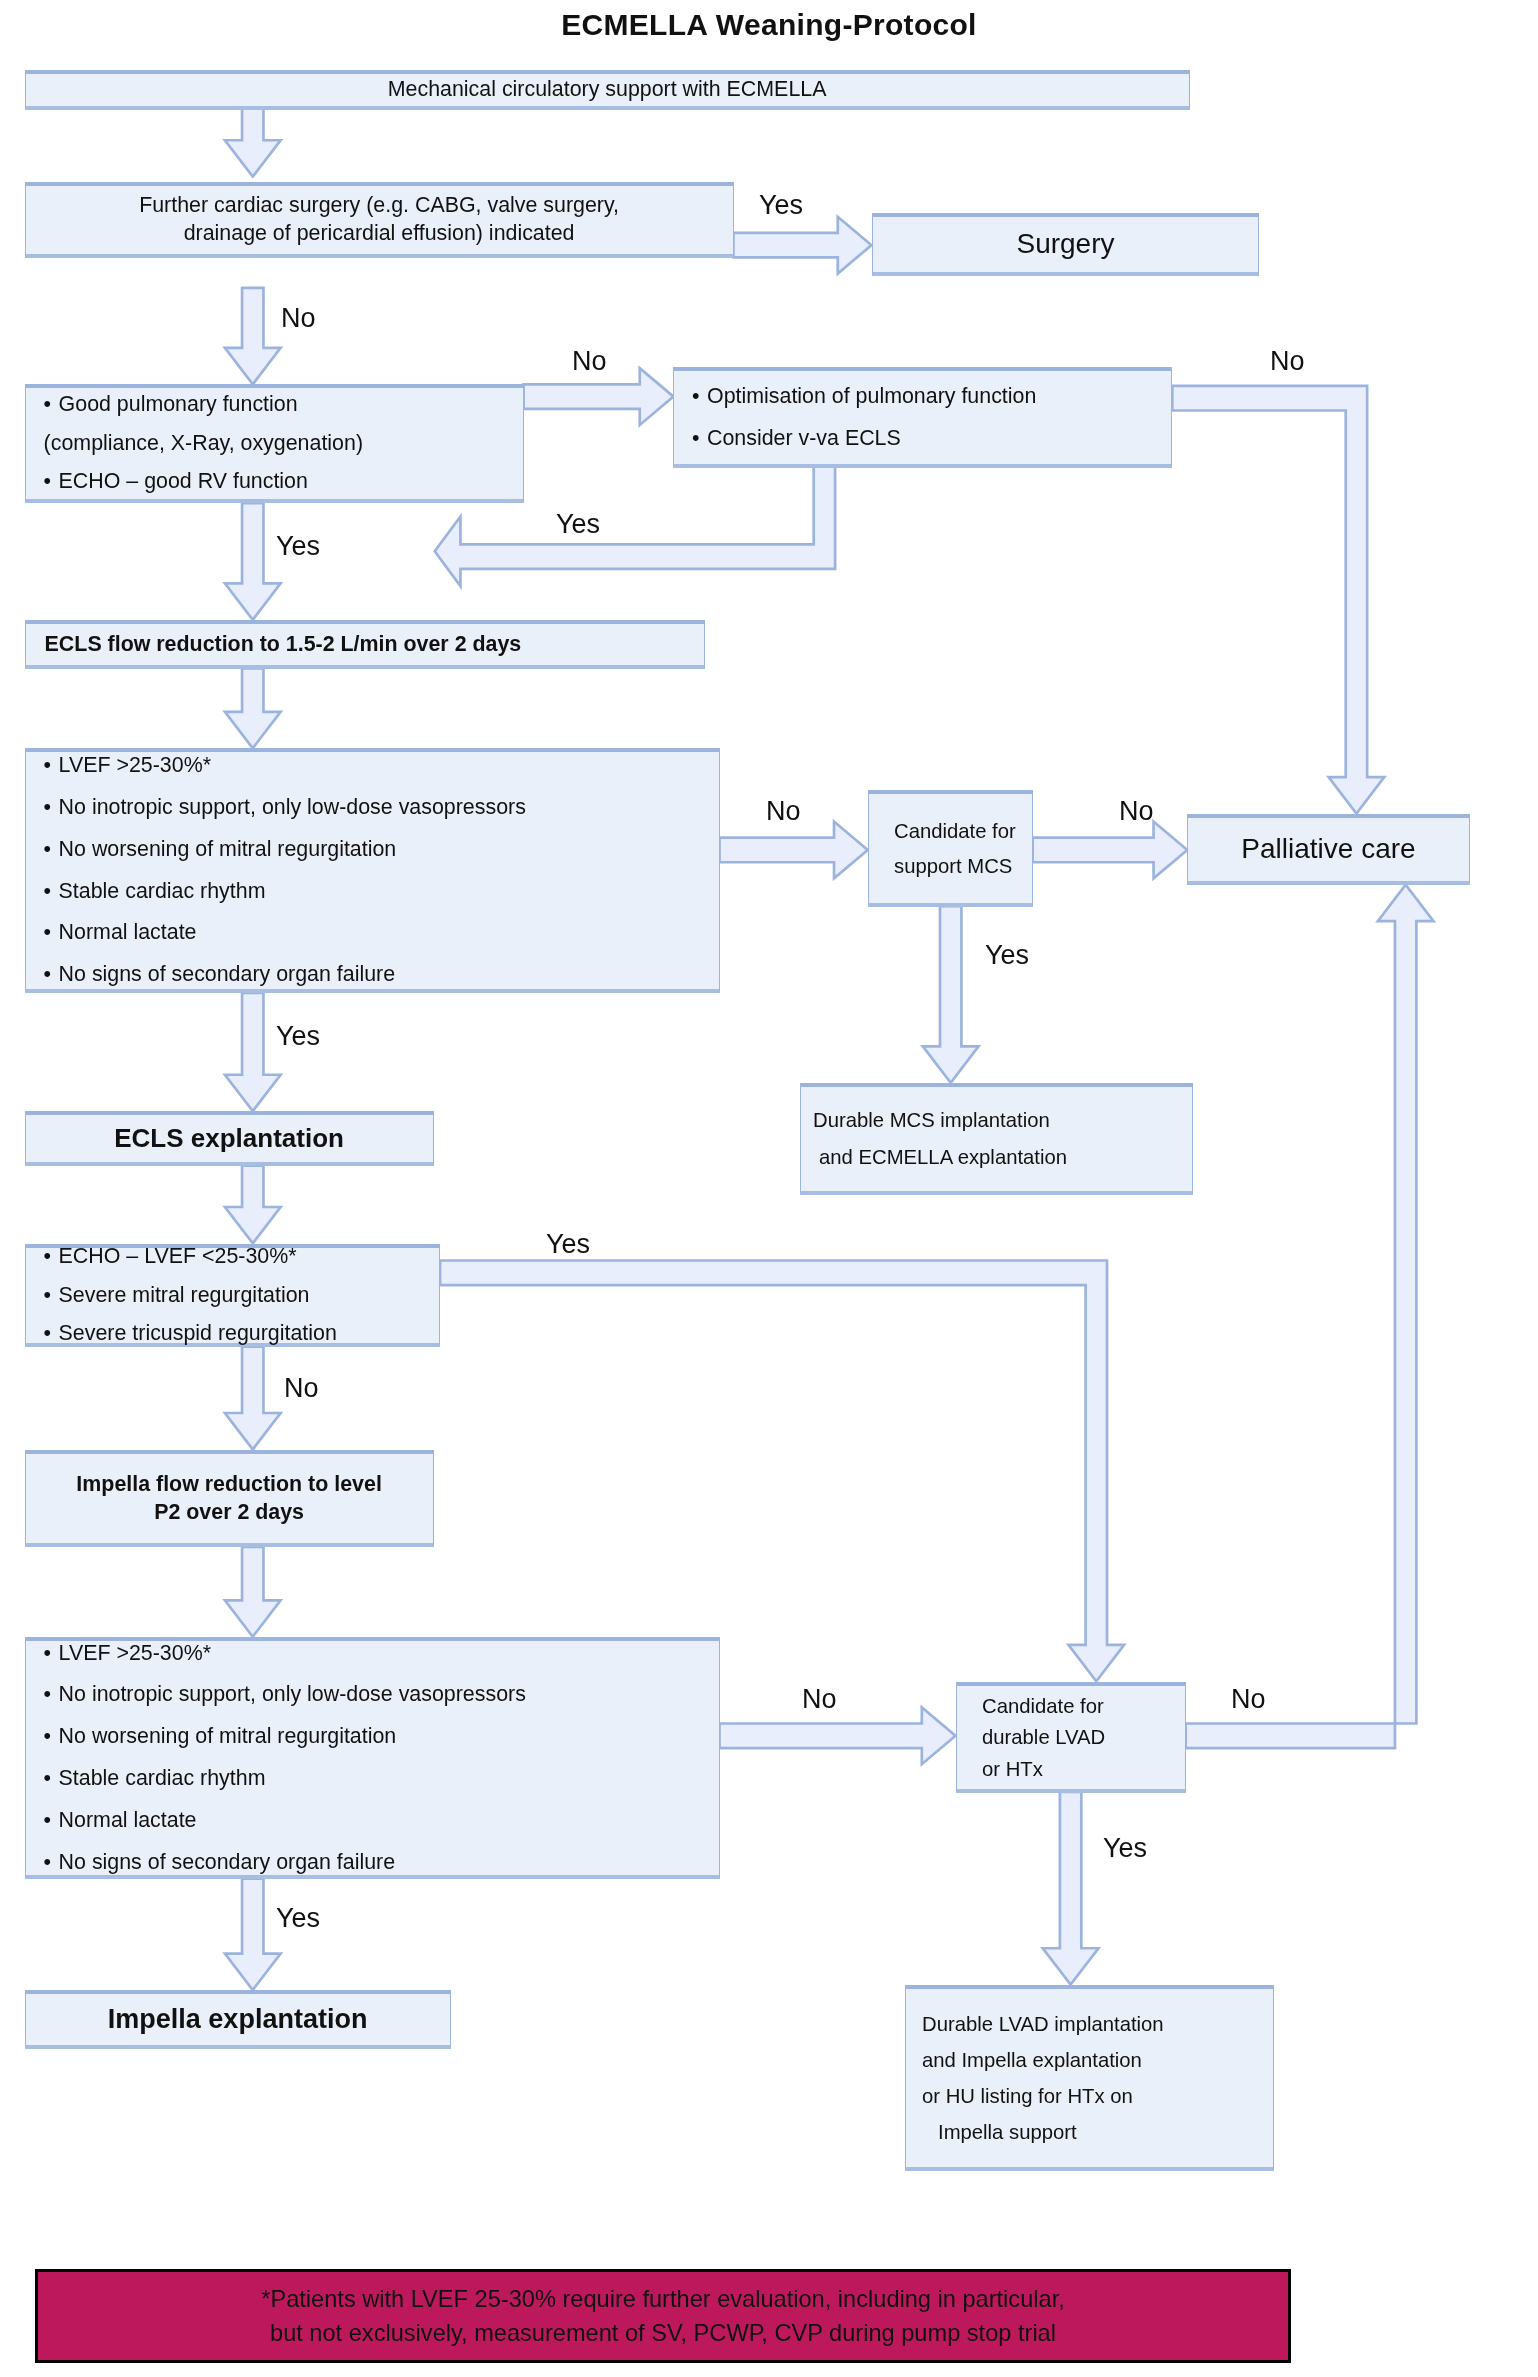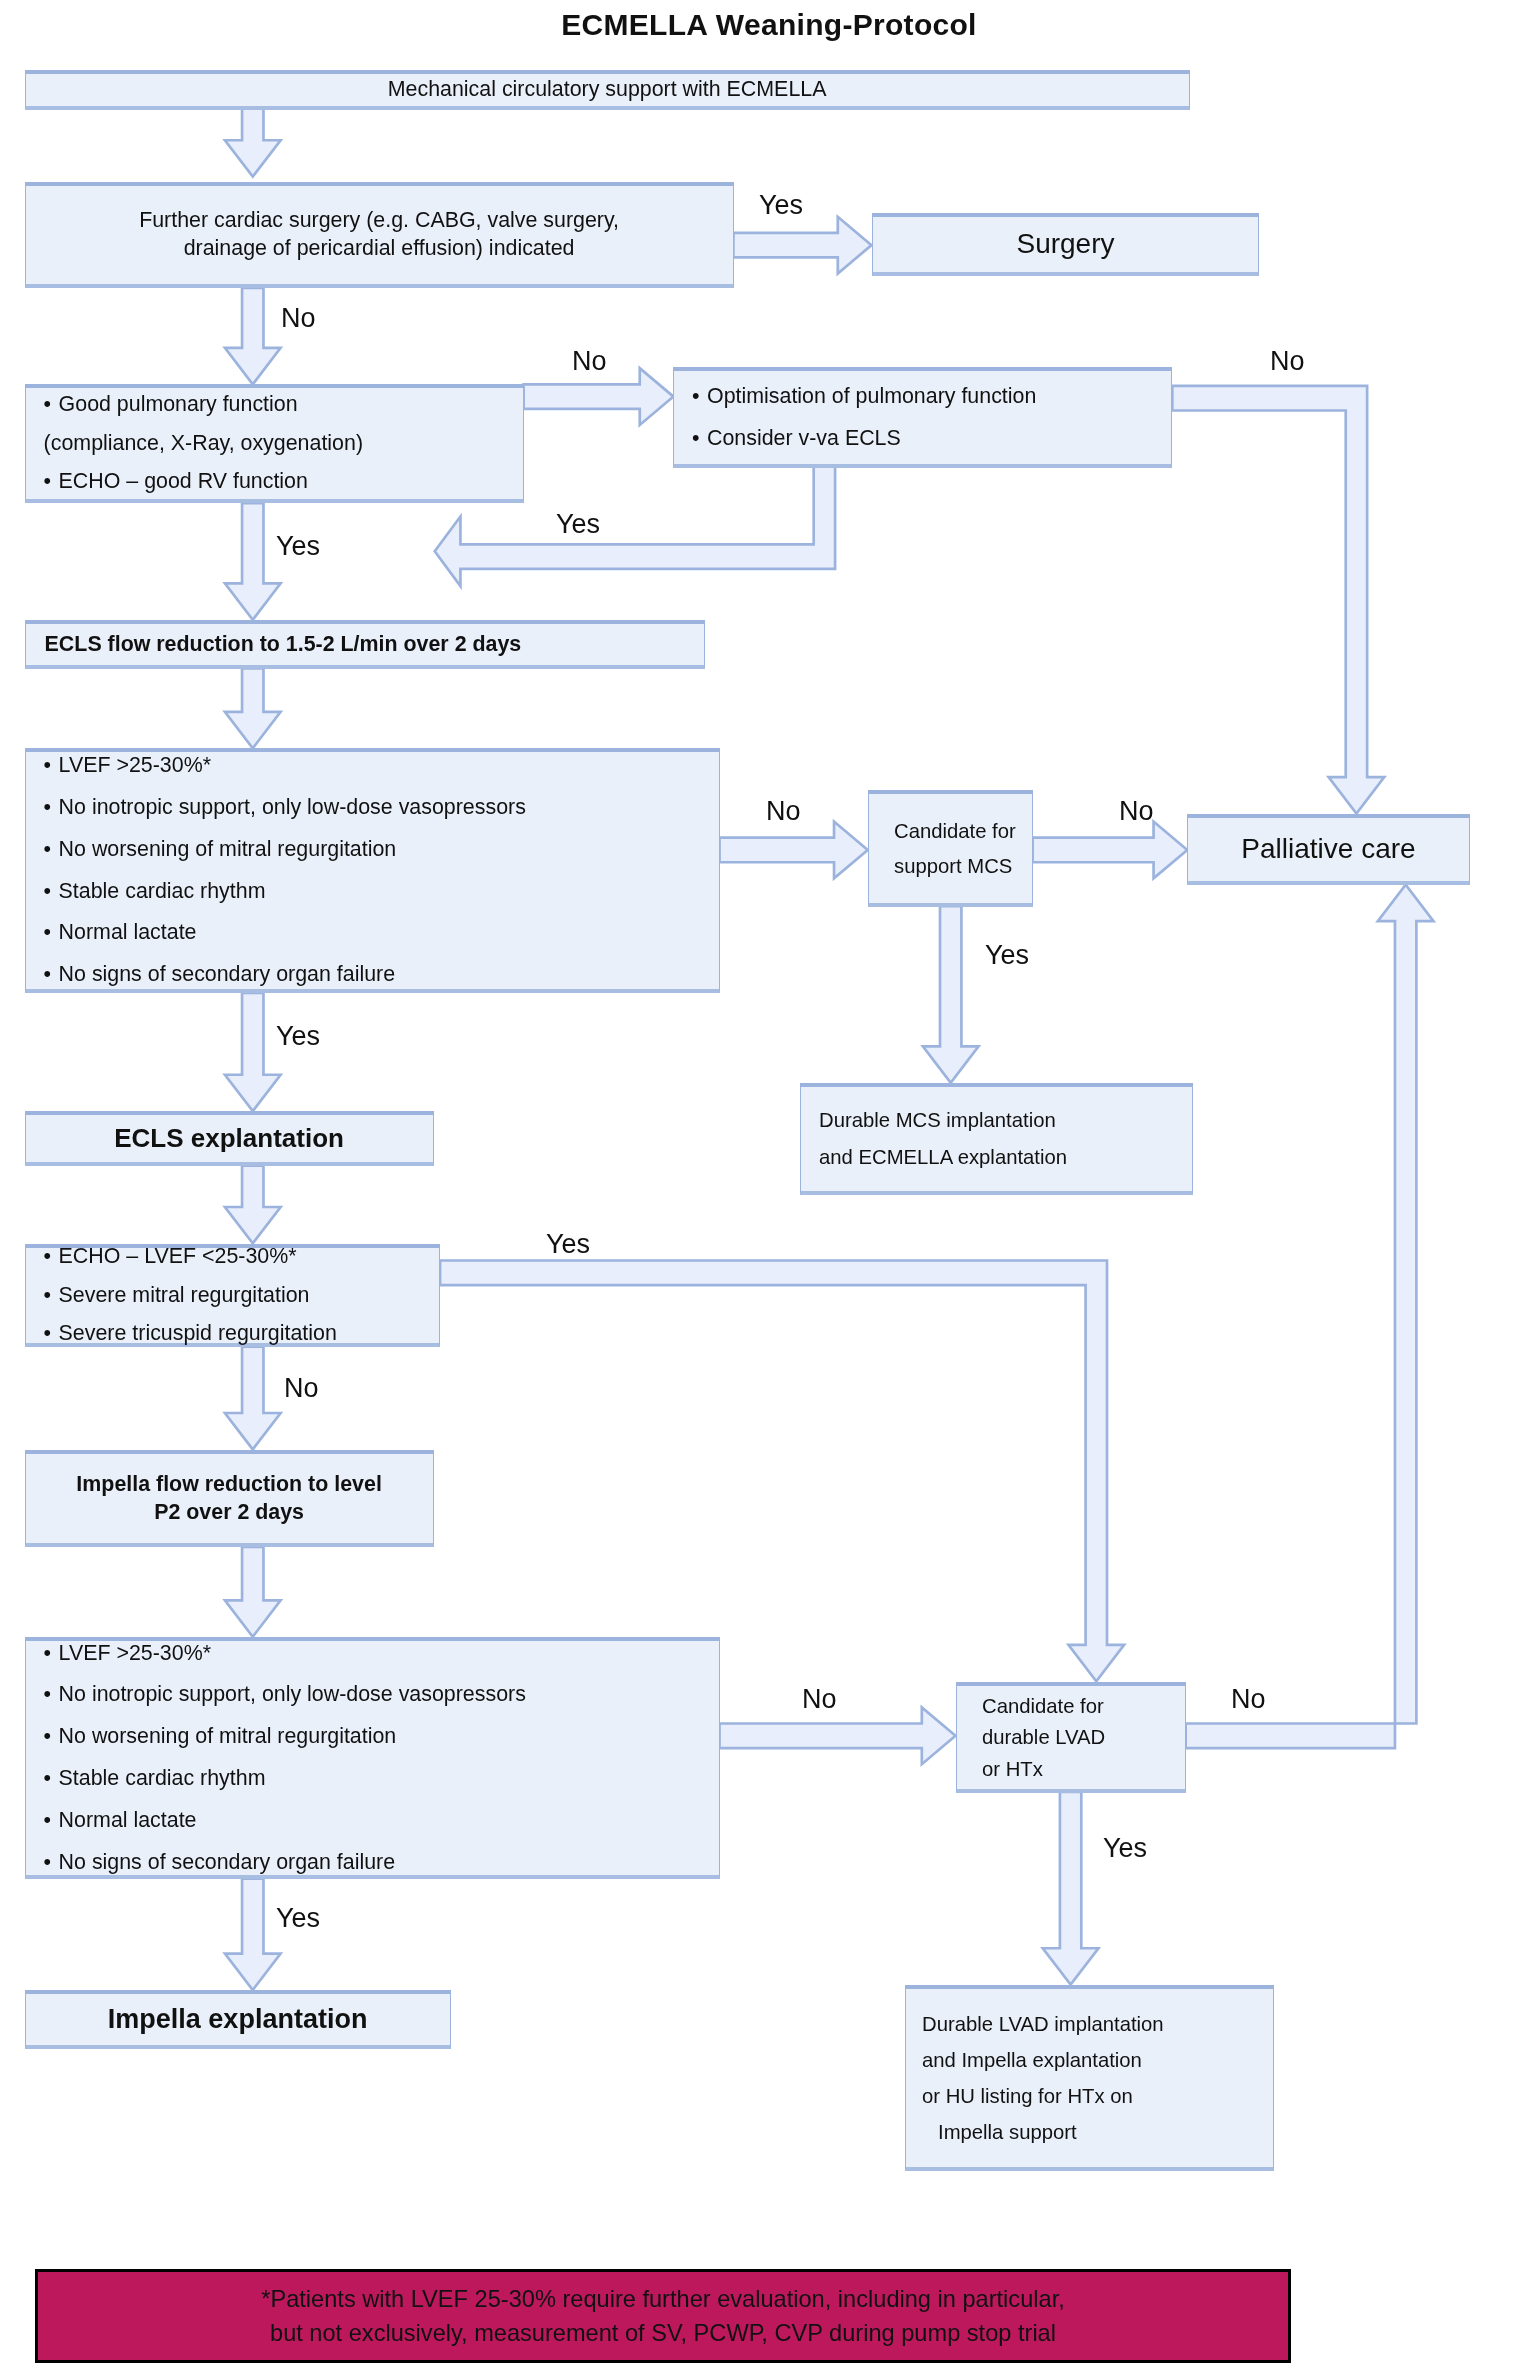--- a/index.html
+++ b/index.html
@@ -157,21 +157,21 @@
 
     <polygon class="conn" points="452,3510 492,3510 492,3650 524,3650 472,3718 420,3650 452,3650"></polygon>
   </svg>
 
   <div id="page-title">ECMELLA Weaning-Protocol</div>
 
   <div class="node-box box-center thick-top" style="left:24.6px; top:70px; width:1165px; height:40px;">
     <div class="node-line">Mechanical circulatory support with ECMELLA</div>
   </div>
 
-  <div class="node-box box-center thick-top" style="left:24.6px; top:182px; width:709px; height:106px;">
+  <div class="node-box box-center thick-top" style="left:24.6px; top:182px; width:709px; height:76px;">
     <div class="node-line">Further cardiac surgery (e.g. CABG, valve surgery,</div>
     <div class="node-line">drainage of pericardial effusion) indicated</div>
   </div>
 
   <div class="node-box box-center thick-top" style="left:872px; top:213px; width:387px; height:63px;">
     <div class="node-line" style="font-size:28px;">Surgery</div>
   </div>
 
   <div class="node-box box-left bullet-block tight thick-top" style="left:24.6px; top:384px; width:499px; height:119px;">
     <div class="node-line bullet">Good pulmonary function</div>
@@ -200,21 +200,21 @@
   <div class="node-box box-left center-pad thick-top" style="left:868px; top:790px; width:165px; height:117px;">
     <div class="node-line" style="font-size:20.3px; margin:4.3px 0;">Candidate for</div>
     <div class="node-line" style="font-size:20.3px; margin:4.3px 0;">support MCS</div>
   </div>
 
   <div class="node-box box-center thick-top" style="left:1187px; top:814px; width:283px; height:71px;">
     <div class="node-line" style="font-size:28px;">Palliative care</div>
   </div>
 
   <div class="node-box box-left thick-top" style="left:800px; top:1083px; width:393px; height:112px;">
-    <div class="node-line" style="font-size:20.3px; padding-left:18px; margin:5.4px 0;">Durable MCS implantation</div>
+    <div class="node-line" style="font-size:20.3px; padding-left:12px; margin:5.4px 0;">Durable MCS implantation</div>
     <div class="node-line" style="font-size:20.3px; padding-left:18px; margin:5.4px 0;">and ECMELLA explantation</div>
   </div>
 
   <div class="node-box box-center thick-top" style="left:24.6px; top:1111px; width:409px; height:55px;">
     <div class="node-line bold" style="font-size:26px;">ECLS explantation</div>
   </div>
 
   <div class="node-box box-left bullet-block tight thick-top" style="left:24.6px; top:1244px; width:415px; height:103px;">
     <div class="node-line bullet">ECHO – LVEF &lt;25-30%*</div>
     <div class="node-line bullet">Severe mitral regurgitation</div>

